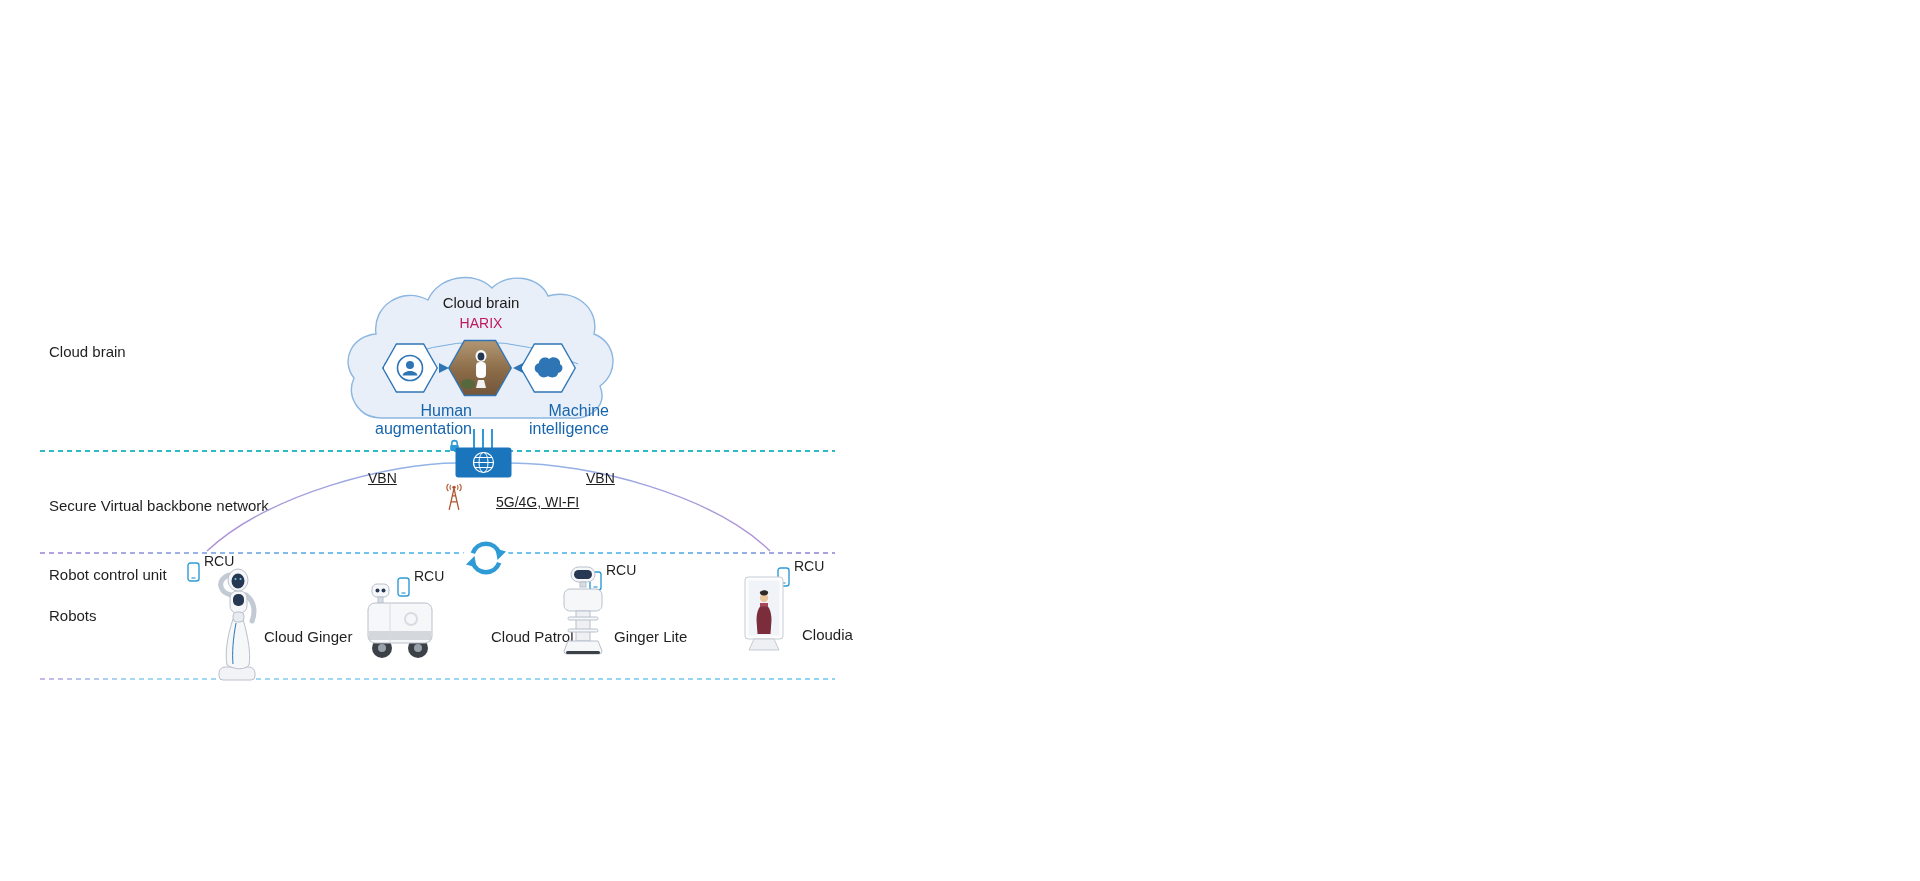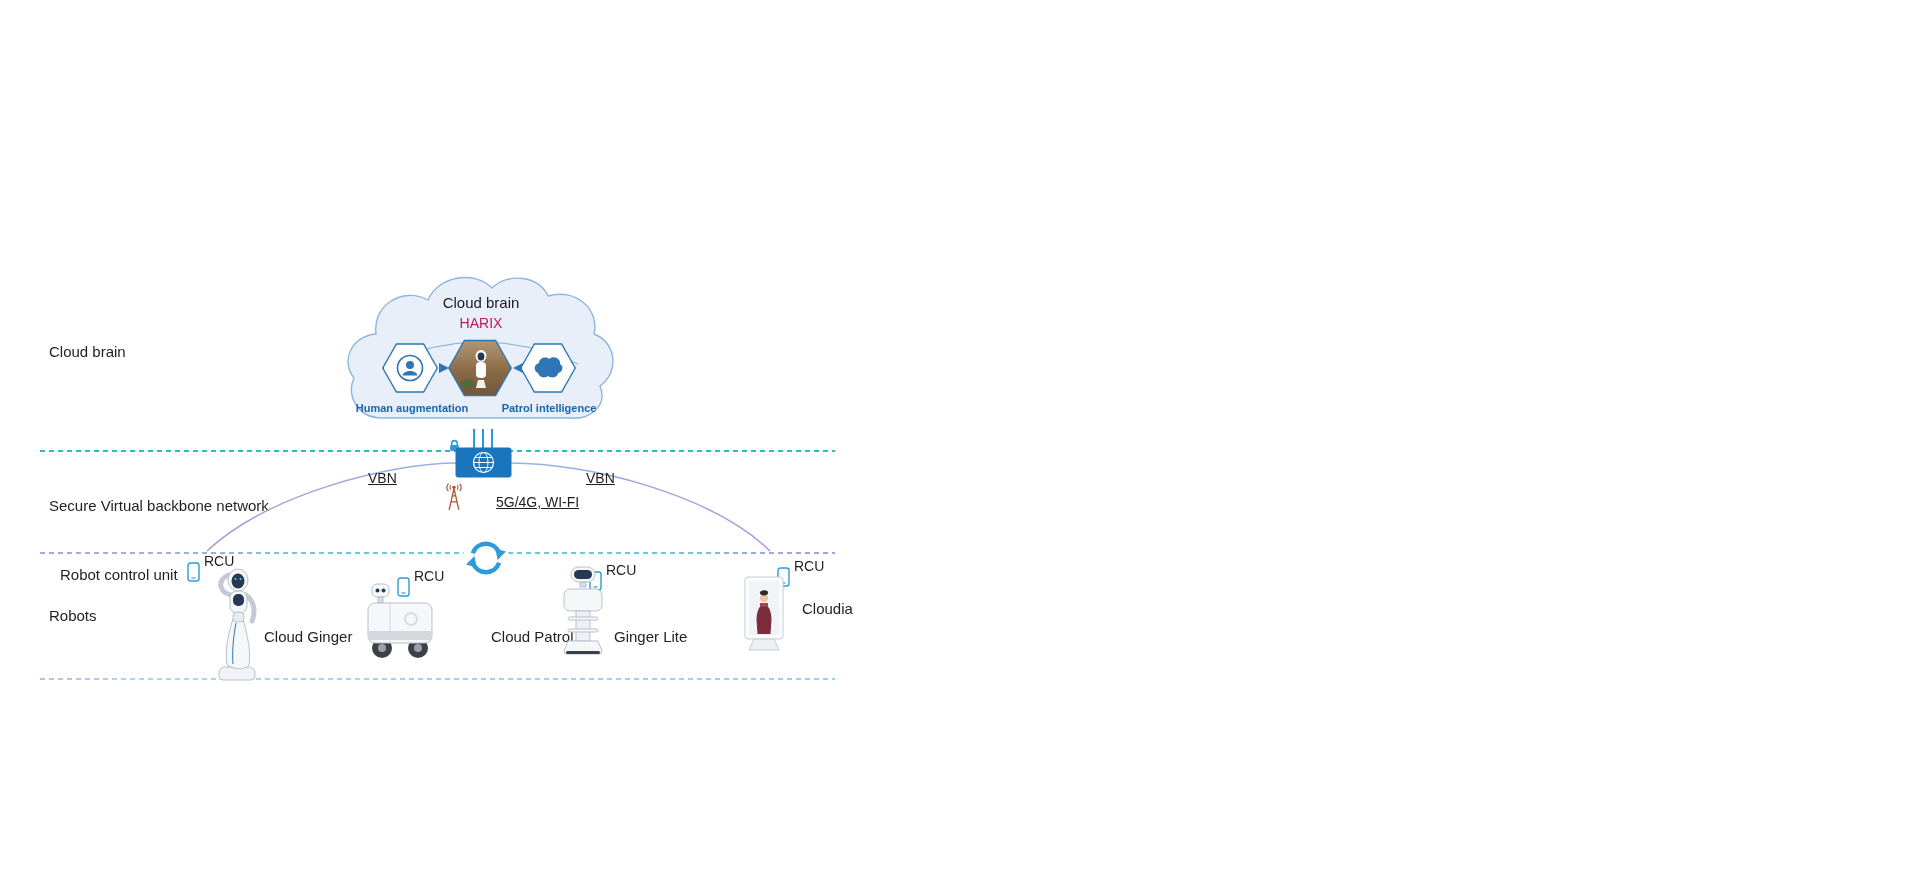--- a/index.html
+++ b/index.html
@@ -14,38 +14,38 @@
             mask-image:repeating-linear-gradient(90deg,#000 0 5px,transparent 5px 9px);}
   .dash-mid{background:linear-gradient(90deg,#b79fdd 0%,#9db1e4 18%,#6fc3ec 40%,#6fc3ec 78%,#a9a2df 95%);
             -webkit-mask-image:repeating-linear-gradient(90deg,#000 0 5px,transparent 5px 9px);
             mask-image:repeating-linear-gradient(90deg,#000 0 5px,transparent 5px 9px);}
   .dash-bot{background:linear-gradient(90deg,#c9b6e6 0%,#a5d9f2 12%,#8ed4f2 100%);
             -webkit-mask-image:repeating-linear-gradient(90deg,#000 0 5px,transparent 5px 9px);
             mask-image:repeating-linear-gradient(90deg,#000 0 5px,transparent 5px 9px);}
   .cloud{position:absolute;left:342px;top:268px;width:278px;height:162px;}
   .cloud-title{position:absolute;left:0;top:26px;width:278px;text-align:center;font-size:15px;color:#1b1b1b;}
   .cloud-sub{position:absolute;left:0;top:47px;width:278px;text-align:center;font-size:14px;color:#be185d;}
-  .cloud-cap{position:absolute;top:134px;width:120px;text-align:center;font-size:11px;font-weight:bold;color:#1765ad;}
+  .cloud-cap{position:absolute;top:134px;width:120px;text-align:right;font-size:16px;font-weight:normal;color:#1765ad;}
   .hex{position:absolute;background:#2e75b6;
        clip-path:polygon(0% 50%,25% 6%,75% 6%,100% 50%,75% 94%,25% 94%);}
   .hex-inner{position:absolute;inset:1.5px;background:#fff;clip-path:inherit;
              display:flex;align-items:center;justify-content:center;overflow:hidden;}
   .hex-photo{background:linear-gradient(180deg,#b59a76 0%,#8a6a47 55%,#6f5238 100%);}
   .vline{position:absolute;width:2px;background:#2e9bd6;}
   .robot-label{position:absolute;font-size:15px;color:#1f1f1f;white-space:nowrap;}
   .rcu-label{position:absolute;font-size:14px;color:#1f1f1f;white-space:nowrap;}
 </style>
 </head>
 <body>
 
 <div class="canvas">
 
   <div class="lbl" style="left:49px;top:343px;">Cloud brain</div>
   <div class="lbl" style="left:49px;top:497px;">Secure Virtual backbone network</div>
-  <div class="lbl" style="left:49px;top:566px;margin-left:11px;">Robot control unit</div>
+  <div class="lbl" style="left:49px;top:566px;">Robot control unit</div>
   <div class="lbl" style="left:49px;top:607px;">Robots</div>
 
   <div class="dash dash-top" style="left:40px;top:450px;width:795px;"></div>
   <div class="dash dash-mid" style="left:40px;top:552px;width:795px;"></div>
   <div class="dash dash-bot" style="left:40px;top:678px;width:795px;"></div>
 
   <svg class="abs" style="left:0;top:0;" width="1920" height="881">
     <defs>
       <linearGradient id="gl" gradientUnits="userSpaceOnUse" x1="457" y1="463" x2="207" y2="551">
         <stop offset="0" stop-color="#8fb7e8"></stop>
@@ -96,21 +96,21 @@
 
     <div class="hex" style="left:178px;top:72px;width:56px;height:56px;">
       <div class="hex-inner">
         <svg width="34" height="28" viewBox="0 0 34 28">
           <path d="M7 19 C2 17 3 10 8 9 C8 4 15 2 18 5 C23 1 30 5 29 10 C33 12 32 18 27 19 C27 23 21 25 17 22 C13 25 8 23 7 19 Z" fill="#2e75b6"></path>
         </svg>
       </div>
     </div>
 
     <div class="cloud-cap" style="left:10px;">Human augmentation</div>
-    <div class="cloud-cap" style="left:147px;">Patrol intelligence</div>
+    <div class="cloud-cap" style="left:147px;">Machine intelligence</div>
   </div>
 
   <div class="vline" style="left:473px;top:429px;height:19px;"></div>
   <div class="vline" style="left:482px;top:429px;height:19px;"></div>
   <div class="vline" style="left:491px;top:429px;height:19px;"></div>
 
   <svg class="abs" style="left:448px;top:439px;" width="13" height="13" viewBox="0 0 12 12">
     <rect x="2" y="5.5" width="8" height="5.5" rx="1" fill="#2e9bd6"></rect>
     <path d="M3.5 5.5 V4 a2.5 2.5 0 0 1 5 0 v1.5" fill="none" stroke="#2e9bd6" stroke-width="1.4"></path>
   </svg>
@@ -216,15 +216,15 @@
 
   <svg class="abs" style="left:740px;top:576px;" width="48" height="80" viewBox="0 0 48 80">
     <rect x="5" y="1" width="38" height="62" rx="3" fill="#fdfdfe" stroke="#c5cbd3"></rect>
     <rect x="8.5" y="4.5" width="31" height="55" fill="#f0f3f7"></rect>
     <path d="M16.5 44 c0 -10 4 -16 7.5 -16 c3.5 0 7.5 6 7.5 16 l-1 14 h-13 z" fill="#7c2d3c"></path>
     <circle cx="24" cy="22" r="4.2" fill="#eac69e"></circle>
     <path d="M24 19.5 c-3 0 -4.5 -1.8 -4 -3.8 c3 -2 6 -2 8 0 c0.5 2 -1 3.8 -4 3.8 z" fill="#2e2a28"></path>
     <rect x="20" y="27" width="8" height="3.5" fill="#a8475c"></rect>
     <path d="M14 63 h20 l5 11 h-30 z" fill="#eef0f3" stroke="#c5cbd3"></path>
   </svg>
-  <div class="robot-label" style="left:802px;top:600px;">Cloudia</div>
+  <div class="robot-label" style="left:802px;top:626px;">Cloudia</div>
 
 </div>
 
 </body></html>

